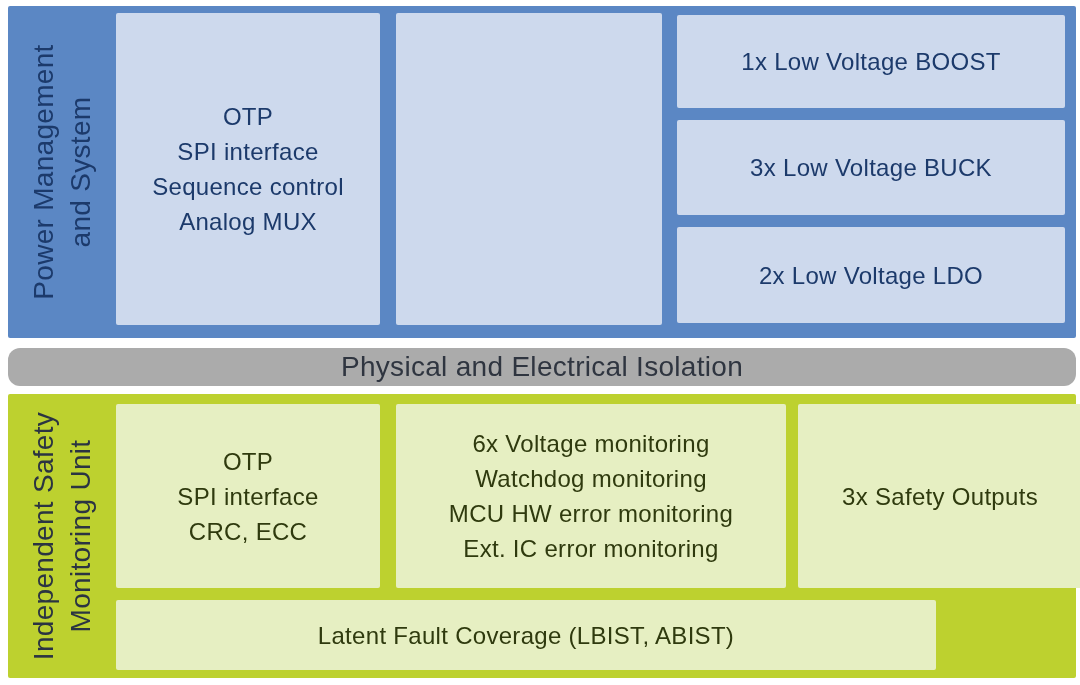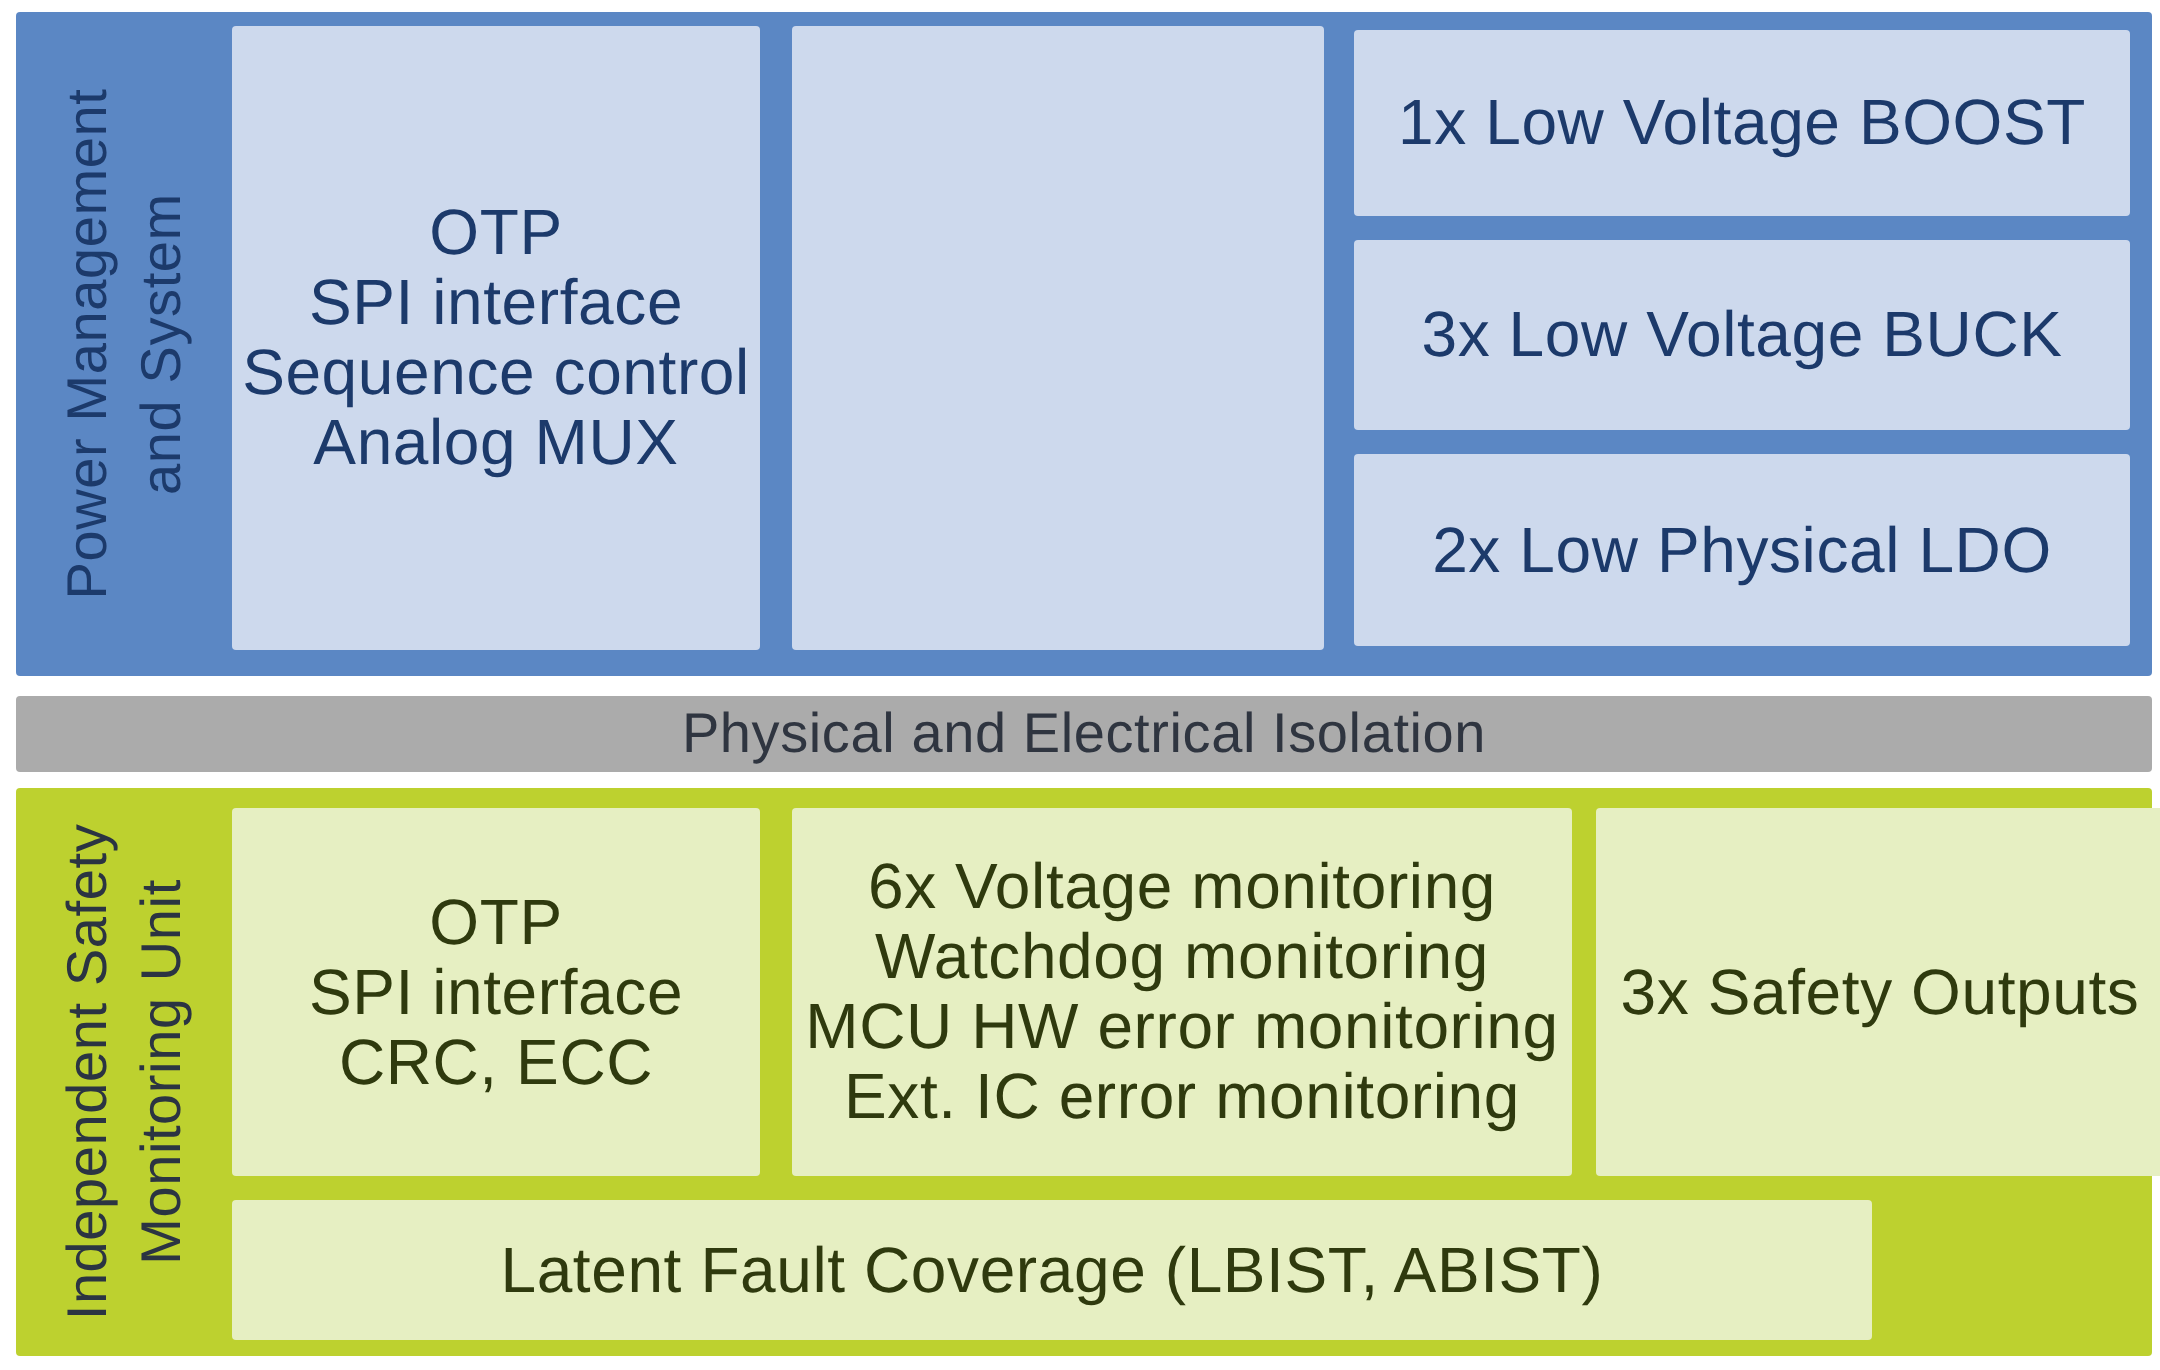--- a/index.html
+++ b/index.html
@@ -9,21 +9,21 @@
       width: 1080px; height: 685px;
       position: relative;
       overflow: hidden;
     }
     .stage { position: absolute; left: 0; top: 0; width: 1080px; height: 685px; }
 
     
     .section { position: absolute; border-radius: 2px; }
     .section.blue  { left: 8px;  top: 6px;   width: 1068px; height: 332px; background: var(--blue-bg, #5b87c4); }
     .section.gray  { left: 8px;  top: 348px; width: 1068px; height: 38px;  background: var(--gray-bar, #ababab);
-                     display: flex; align-items: center; justify-content: center; }
+                     display: flex; align-items: center; justify-content: center; border-radius: 12px; }
     .section.green { left: 8px;  top: 394px; width: 1068px; height: 284px; background: var(--green-bg, #bdd12f); }
 
     .gray-title {
       color: var(--gray-text, #2f3540);
       font-size: 28px;
       letter-spacing: 0.3px;
     }
 
     
     .v-label {
@@ -41,21 +41,21 @@
     .v-label.top    { left: 8px; top: 6px;   width: 332px; height: 108px; color: var(--blue-text, #1c3a6b); }
     .v-label.bottom { left: 8px; top: 394px; width: 284px; height: 108px; color: var(--green-label-text, #2b3442); }
 
     
     .blk {
       position: absolute;
       border-radius: 2px;
       display: flex; flex-direction: column;
       align-items: center; justify-content: center;
       text-align: center;
-      font-size: 32px;
+      font-size: 24px;
       line-height: 35px;
       letter-spacing: 0.3px;
     }
     .blk.blue-blk  { background: var(--blue-block, #cdd9ed);  color: var(--blue-text, #1c3a6b); }
     .blk.green-blk { background: var(--green-block, #e6efc2); color: var(--green-text, #2f3a0e); }
 
     
     .blk.b-a  { left: 116px; top: 13px;  width: 264px; height: 312px; }
     .blk.b-b  { left: 396px; top: 13px;  width: 266px; height: 312px; }
     .blk.b-c1 { left: 677px; top: 15px;  width: 388px; height: 93px; }
@@ -92,21 +92,21 @@
 
   <div class="blk blue-blk b-c1">
     <div>1x Low Voltage BOOST</div>
   </div>
 
   <div class="blk blue-blk b-c2">
     <div>3x Low Voltage BUCK</div>
   </div>
 
   <div class="blk blue-blk b-c3">
-    <div>2x Low Physical LDO</div>
+    <div>2x Low Voltage LDO</div>
   </div>
 
   <div class="section gray">
     <div class="gray-title">Physical and Electrical Isolation</div>
   </div>
 
   <div class="section green"></div>
 
   <div class="v-label bottom">
     <div>Independent Safety</div>

